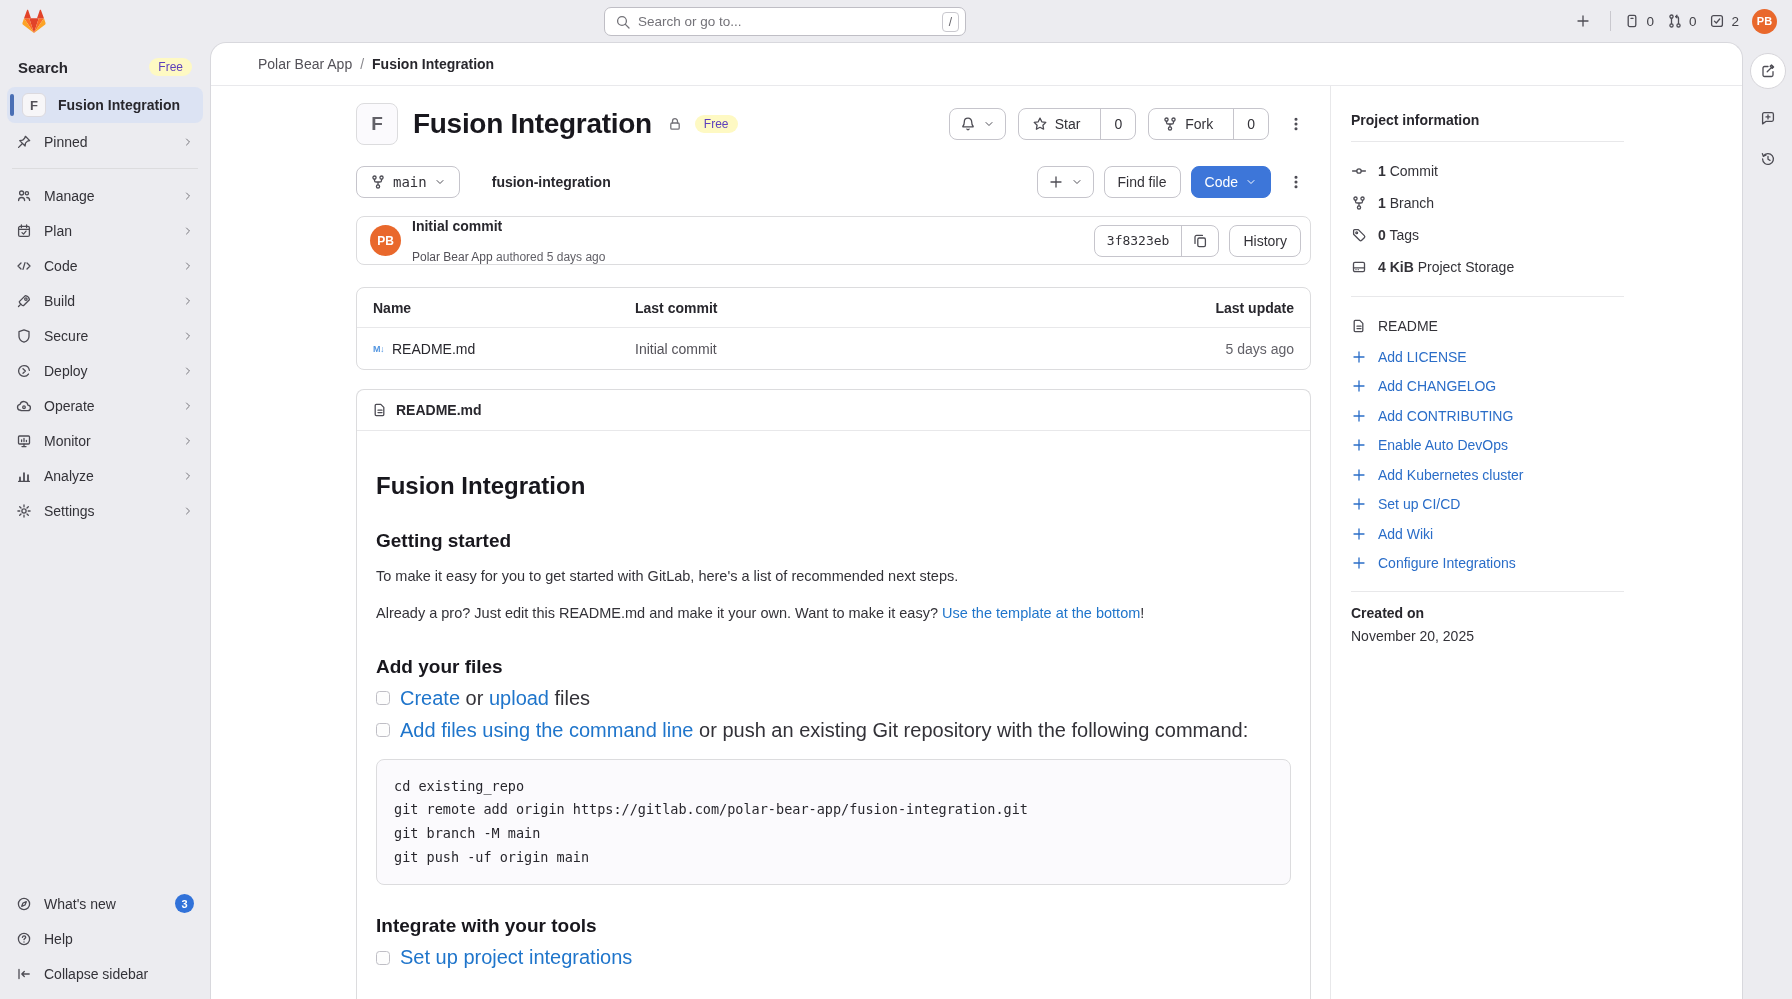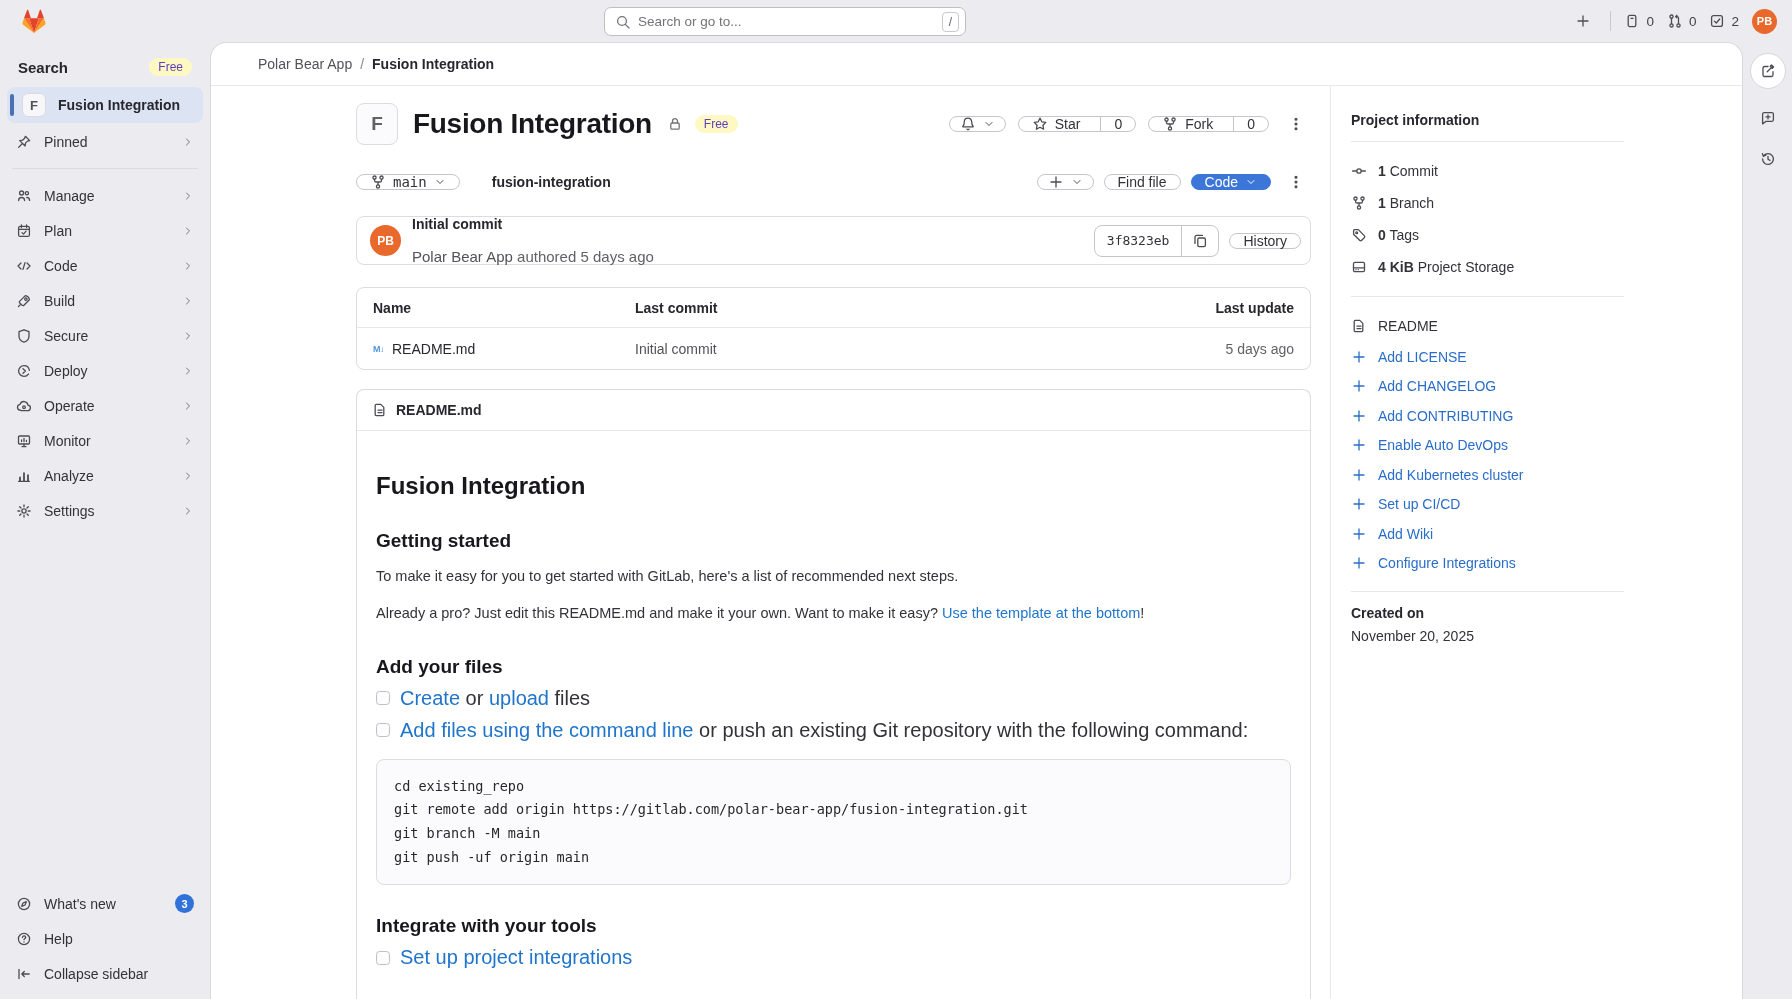--- a/index.html
+++ b/index.html
@@ -54,39 +54,39 @@
   .content{flex:1;display:flex;padding:0 118px 0 145px;overflow:hidden}
   .main{width:955px;flex:none}
   .aside{flex:1;border-left:1px solid #e8e8ea;margin-left:19px;padding-left:20px}
 
   
   .title-row{display:flex;align-items:center;margin-top:17px;gap:15px}
   .pj-avatar{width:42px;height:42px;border-radius:8px;background:#fbfafd;border:1px solid #dcdcde;color:#626168;font-size:19px;font-weight:600;display:flex;align-items:center;justify-content:center}
   .pj-title{font-size:28px;font-weight:bold;color:#18171d;letter-spacing:-.3px}
   .title-row .badges{display:flex;align-items:center;gap:12px}
   .title-actions{margin-left:auto;display:flex;align-items:center;gap:12px}
-  .btn{height:16px;display:inline-flex;align-items:center;gap:7px;border:1px solid #c6c5cc;border-radius:8px;background:#fff;padding:0 13px;font-size:14px;color:#333238;cursor:pointer;font-family:inherit}
+  .btn{height:32px;display:inline-flex;align-items:center;gap:7px;border:1px solid #c6c5cc;border-radius:8px;background:#fff;padding:0 13px;font-size:14px;color:#333238;cursor:pointer;font-family:inherit}
   .btn.split{padding:0}
   .btn.split .seg{display:flex;align-items:center;gap:7px;padding:0 13px;height:100%}
   .btn.split .seg+.seg{border-left:1px solid #c6c5cc}
   .btn.icononly{padding:0 10px}
   .ghost-dots{width:30px;height:32px;display:flex;align-items:center;justify-content:center;cursor:pointer;border-radius:8px}
   .btn.primary{background:#3d76d9;border-color:#3d76d9;color:#fff;font-weight:normal}
 
   
   .controls-row{display:flex;align-items:center;margin-top:21px;gap:32px}
   .mono{font-family:"DejaVu Sans Mono","Liberation Mono",monospace}
   .repo-name{font-weight:600;color:#28272d}
   .controls-right{margin-left:auto;display:flex;align-items:center;gap:10px}
 
   
   .commit-box{margin-top:18px;border:1px solid #dcdcde;border-radius:8px;height:49px;display:flex;align-items:center;padding:0 9px 0 13px;gap:11px}
   .c-avatar{width:31px;height:31px;border-radius:50%;background:#e9682c;color:#fff;font-size:12px;font-weight:bold;display:flex;align-items:center;justify-content:center;flex:none}
   .c-text .t1{font-size:14px;font-weight:600;color:#28272d;cursor:pointer}
-  .c-text .t2{font-size:15px;color:#626168;margin-top:16px}
+  .c-text .t2{font-size:12px;color:#626168;margin-top:16px}
   .c-text .t2 .auth{color:#535158}
   .commit-right{margin-left:auto;display:flex;align-items:center;gap:10px}
   .sha-group{display:flex;align-items:stretch;border:1px solid #c6c5cc;border-radius:8px;height:32px;overflow:hidden}
   .sha-group .sha{display:flex;align-items:center;padding:0 12px;font-size:13px;color:#333238}
   .sha-group .copy{display:flex;align-items:center;padding:0 10px;border-left:1px solid #c6c5cc;cursor:pointer}
 
   
   .ftable{margin-top:22px;border:1px solid #dcdcde;border-radius:8px;overflow:hidden}
   .frow{display:flex;align-items:center;height:41px;padding:0 16px}
   .frow.head{font-weight:600;color:#28272d;border-bottom:1px solid #e8e8ea;height:40px}

